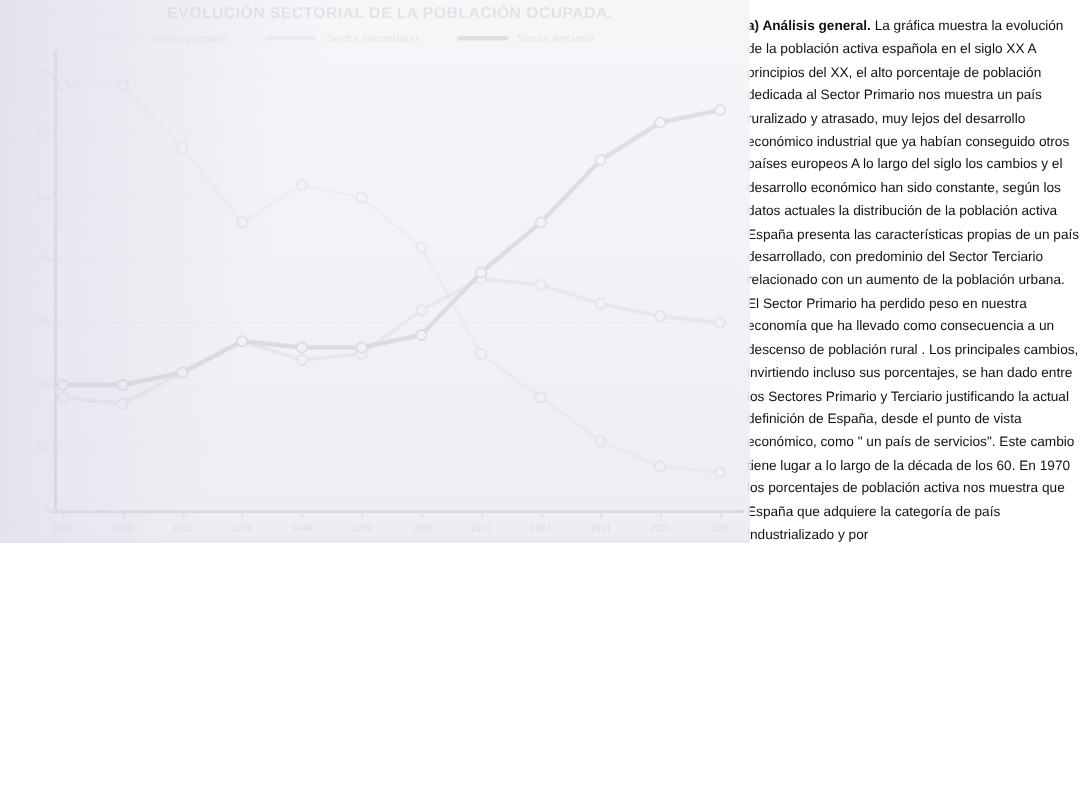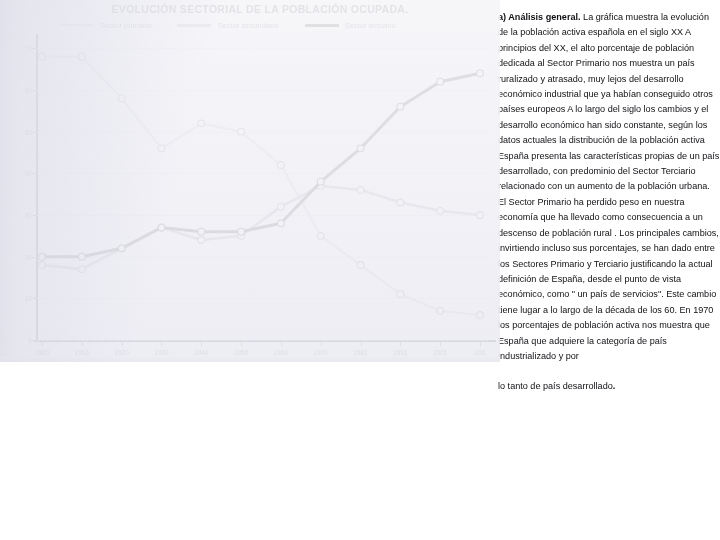--- a/index.html
+++ b/index.html
@@ -242,14 +242,13 @@
           <circle cx="364.3636363636364" cy="66.66666666666666" r="3.4" fill="#f6f6f9" stroke="#17171c" stroke-width="1.1"></circle>
           <circle cx="404.1818181818182" cy="41.66666666666663" r="3.4" fill="#f6f6f9" stroke="#17171c" stroke-width="1.1"></circle>
           <circle cx="444" cy="33.33333333333337" r="3.4" fill="#f6f6f9" stroke="#17171c" stroke-width="1.1"></circle>
         </g>
       </svg>
   </div>
 </div>
 
 <div id="commentary">
   <p><span class="lead">a) Análisis general.</span><span> La gráfica muestra la evolución de la población activa española en el siglo XX  A principios del XX, el alto porcentaje de población dedicada al Sector Primario nos muestra un país ruralizado y atrasado, muy lejos del desarrollo económico industrial que ya habían conseguido otros países europeos  A lo largo del siglo los cambios y el desarrollo económico han sido constante, según los datos actuales la distribución de la población activa España presenta las características propias de un país desarrollado, con predominio del Sector Terciario relacionado con un aumento de la población urbana. El Sector Primario ha perdido peso en nuestra economía que ha llevado como consecuencia a un descenso de población rural . Los principales cambios, invirtiendo incluso sus porcentajes, se han dado entre los Sectores Primario y Terciario justificando la actual definición de España, desde el punto de vista económico, como " un país de servicios". Este cambio tiene lugar a lo largo de la década de los 60. En 1970 los porcentajes de población activa nos muestra que España que adquiere la categoría de país industrializado y por</span></p>
-  <p class="tail"><span>lo tanto de país desarrollado</span><b>.</b></p>
 </div>
 
 </body></html>

